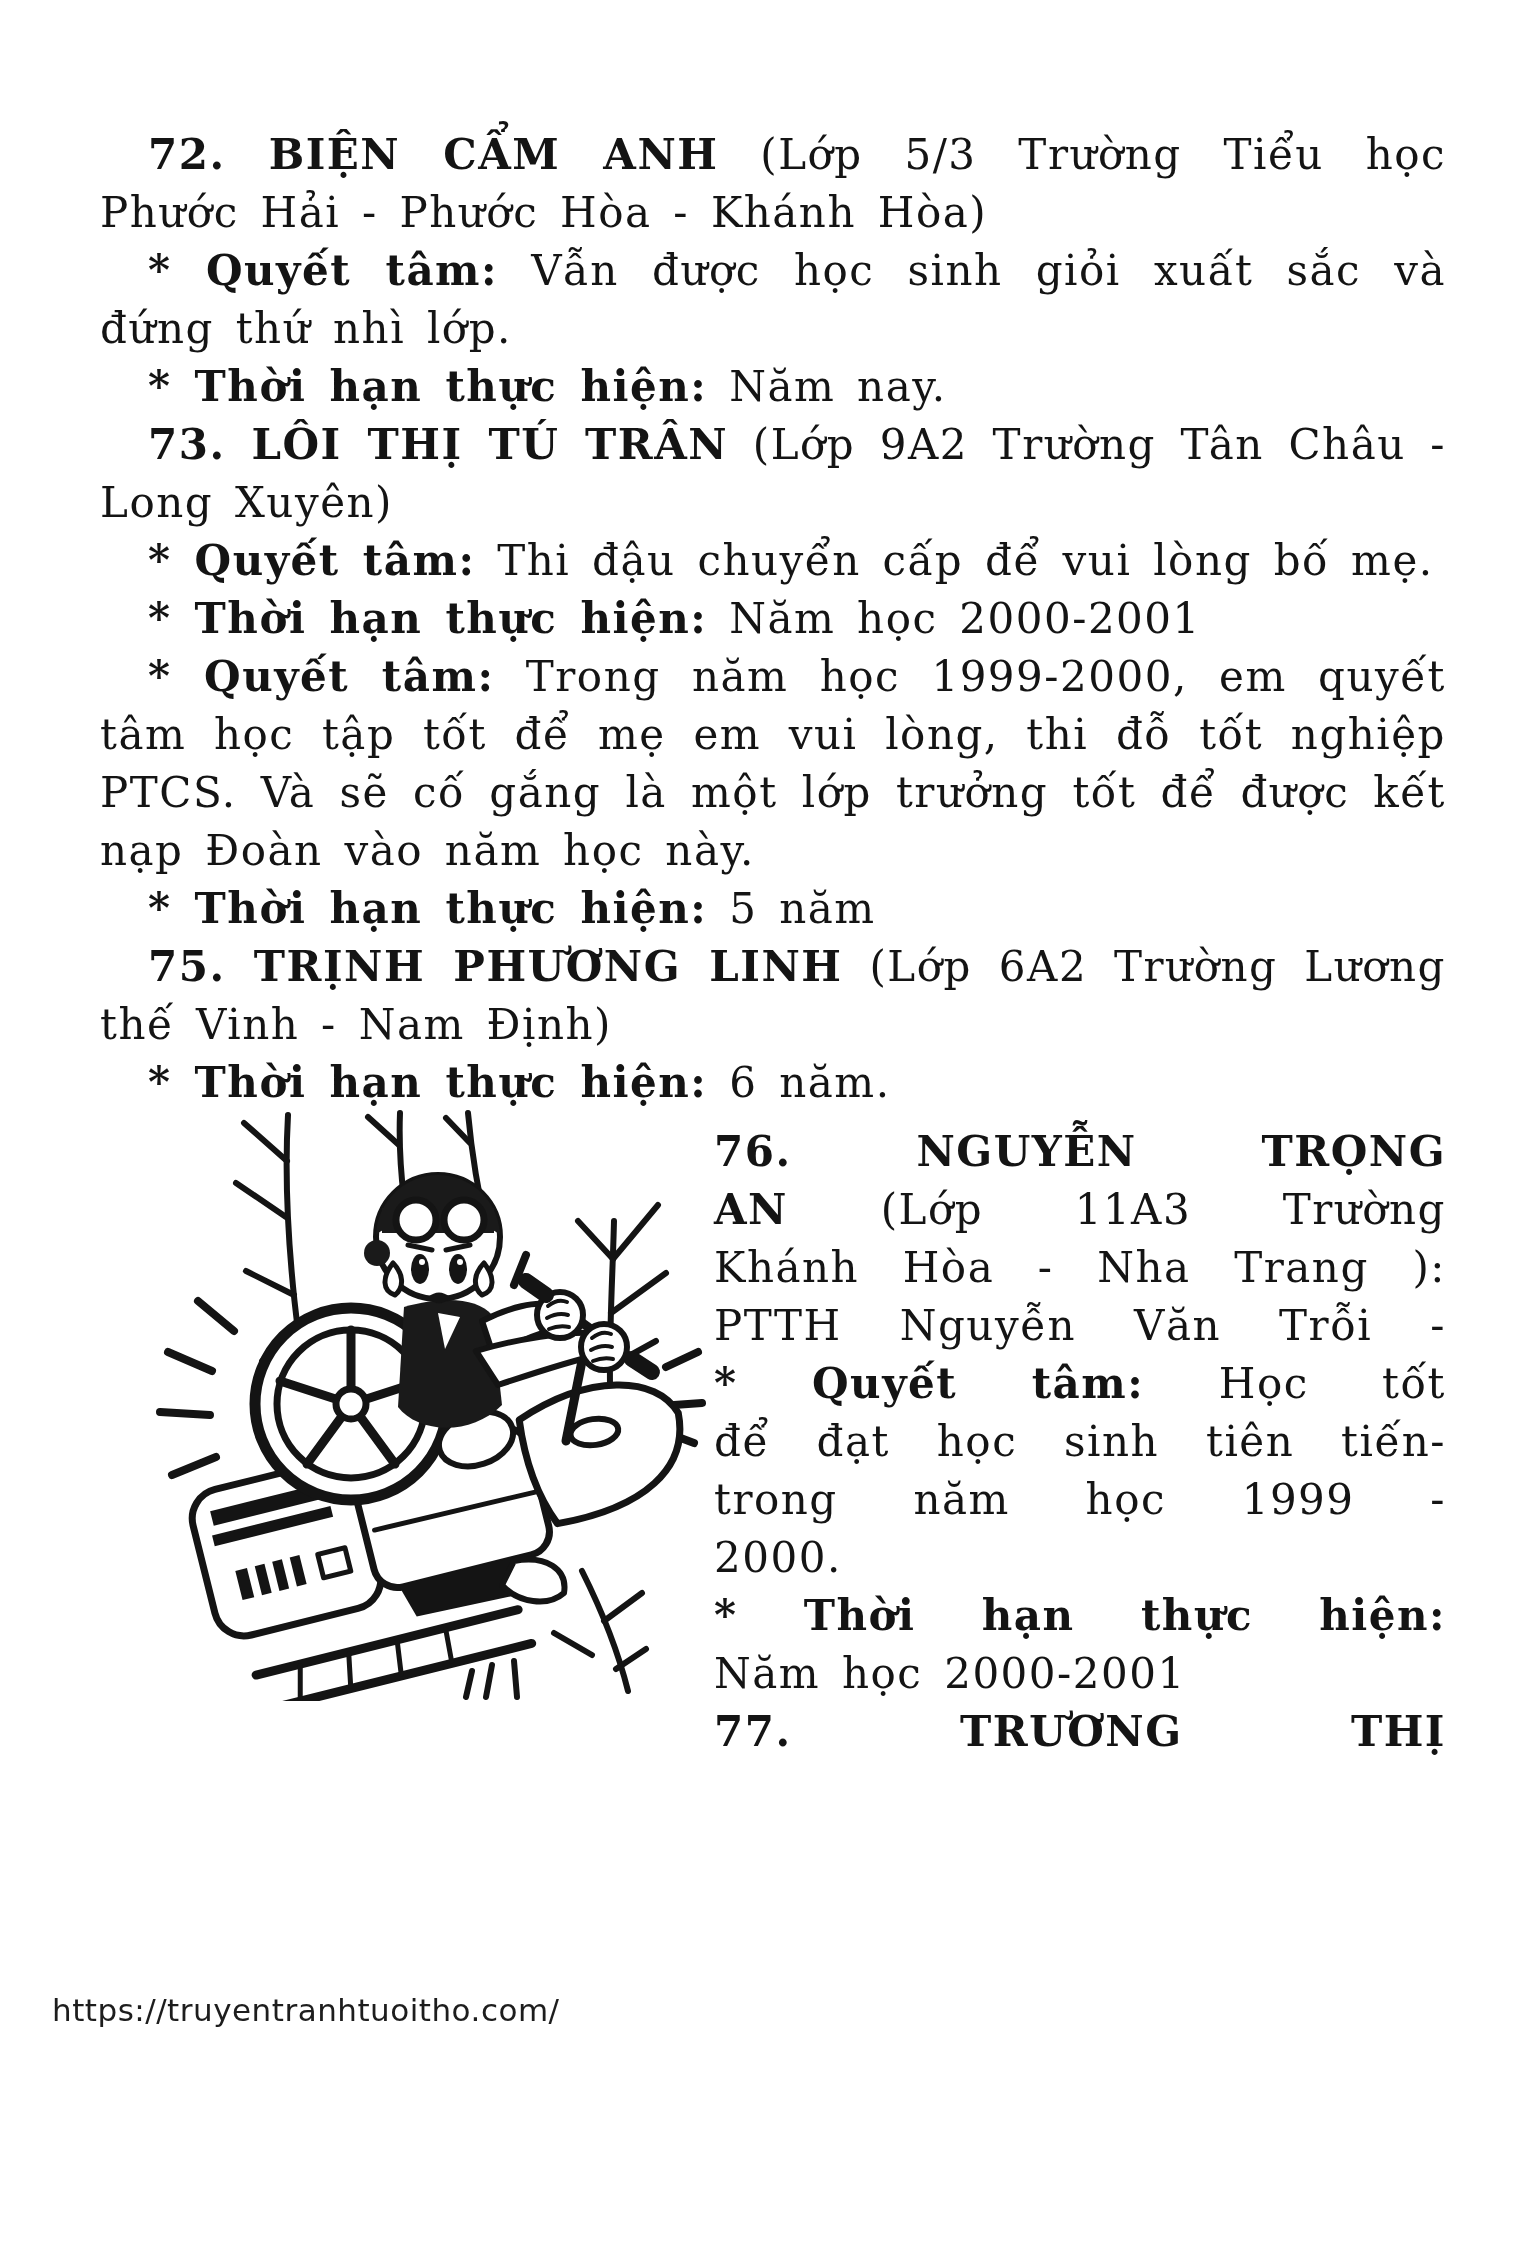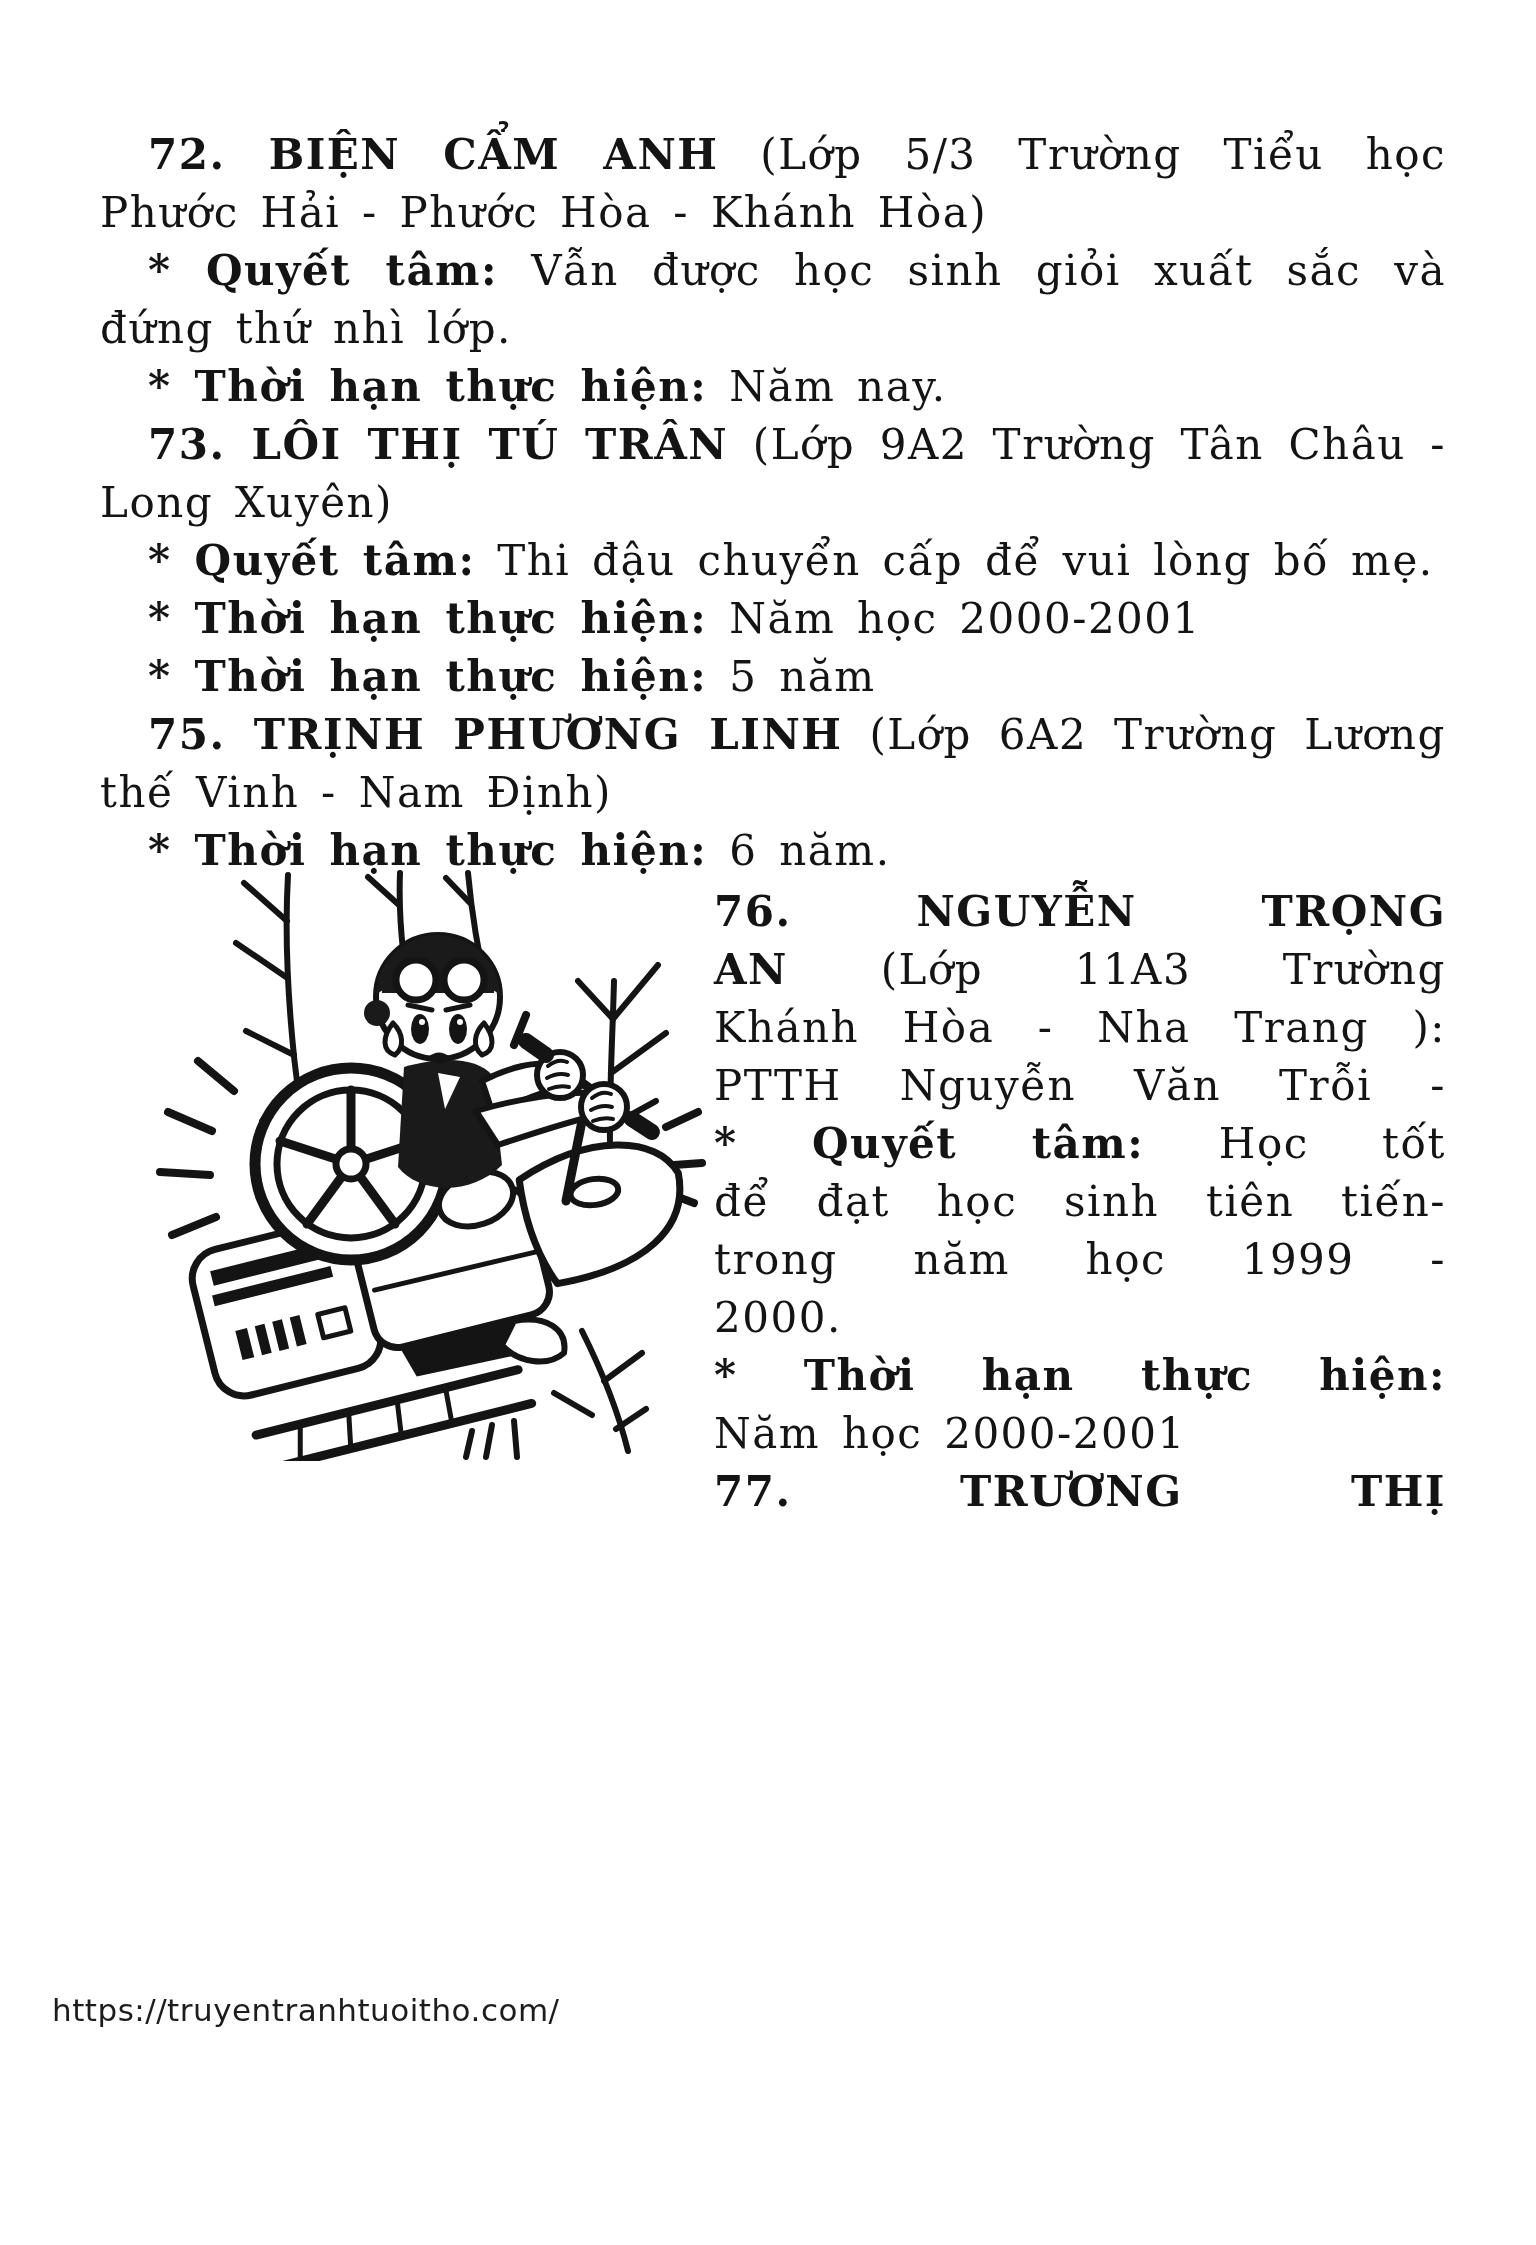--- a/index.html
+++ b/index.html
@@ -8,21 +8,21 @@
     overflow:hidden;color:#141414;
     font-family:"DejaVu Serif","Liberation Serif",serif;
   }
   .main{
     position:absolute;left:100px;top:126px;width:1346px;
     font-size:42px;line-height:58px;letter-spacing:1.5px;word-spacing:7px;
     text-align:justify;
   }
   .para{margin:0;text-indent:48px;}
   .b{font-weight:bold;}
-  .columns{display:flex;margin-top:3px;text-indent:0;}
+  .columns{display:flex;margin-top:11px;text-indent:0;}
   .illu-box{flex:none;width:614px;position:relative;}
   .illu-box svg{display:block;margin:-14px 0 0 46px;}
   .right-col{flex:1 1 auto;min-width:0;font-size:42px;line-height:58px;}
   .rc-line{text-indent:0;text-align:left;white-space:nowrap;}
   .rc-line.stretch{text-align:justify;text-align-last:justify;white-space:normal;}
   .footer-url{
     position:absolute;left:52px;top:1992px;
     font-family:"DejaVu Sans","Liberation Sans",sans-serif;
     font-size:31px;letter-spacing:0.5px;color:#1d1d1d;
   }
@@ -33,20 +33,21 @@
 <div class="page">
 
   <div class="main">
     <div>
         <p class="para"><span class="b">72. BIỆN CẨM ANH</span><span> (Lớp 5/3 Trường Tiểu học Phước Hải - Phước Hòa - Khánh Hòa)</span></p>
         <p class="para"><span class="b">* Quyết tâm:</span><span> Vẫn được học sinh giỏi xuất sắc và đứng thứ nhì lớp.</span></p>
         <p class="para"><span class="b">* Thời hạn thực hiện:</span><span> Năm nay.</span></p>
         <p class="para"><span class="b">73. LÔI THỊ TÚ TRÂN</span><span> (Lớp 9A2 Trường Tân Châu - Long Xuyên)</span></p>
         <p class="para"><span class="b">* Quyết tâm:</span><span> Thi đậu chuyển cấp để vui lòng bố mẹ.</span></p>
         <p class="para"><span class="b">* Thời hạn thực hiện:</span><span> Năm học 2000-2001</span></p>
+        <p class="para"><span class="b">* Quyết tâm:</span><span> Trong năm học 1999-2000, em quyết tâm học tập tốt để mẹ em vui lòng, thi đỗ tốt nghiệp PTCS. Và sẽ cố gắng là một lớp trưởng tốt để được kết nạp Đoàn vào năm học này.</span></p>
         <p class="para"><span class="b">* Thời hạn thực hiện:</span><span> 5 năm</span></p>
         <p class="para"><span class="b">75. TRỊNH PHƯƠNG LINH</span><span> (Lớp 6A2 Trường Lương thế Vinh - Nam Định)</span></p>
         <p class="para"><span class="b">* Thời hạn thực hiện:</span><span> 6 năm.</span></p>
       </div>
 
     <div class="columns">
       <div class="illu-box">
         <svg width="560" height="592" viewBox="0 0 560 592" fill="none" stroke="#141414" stroke-linecap="round" stroke-linejoin="round">
 
           <g stroke-width="6">

